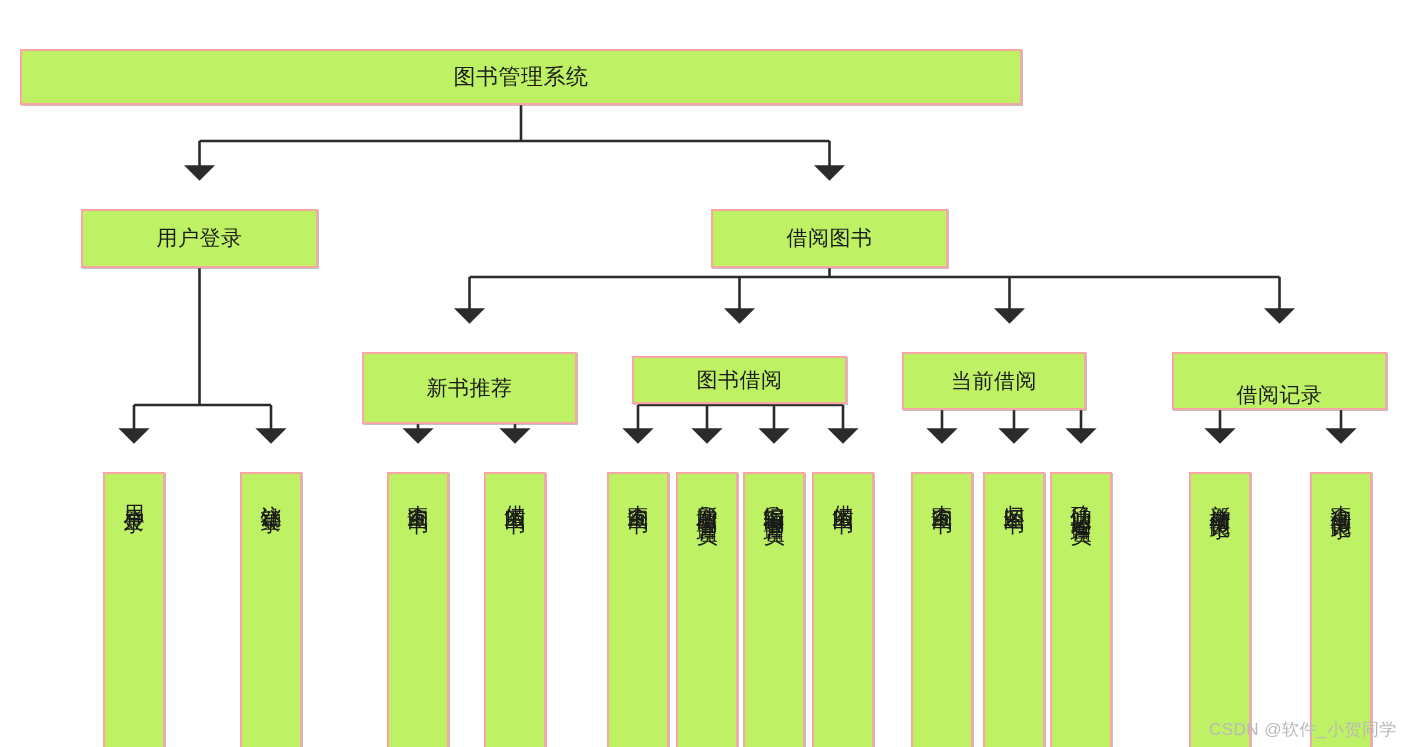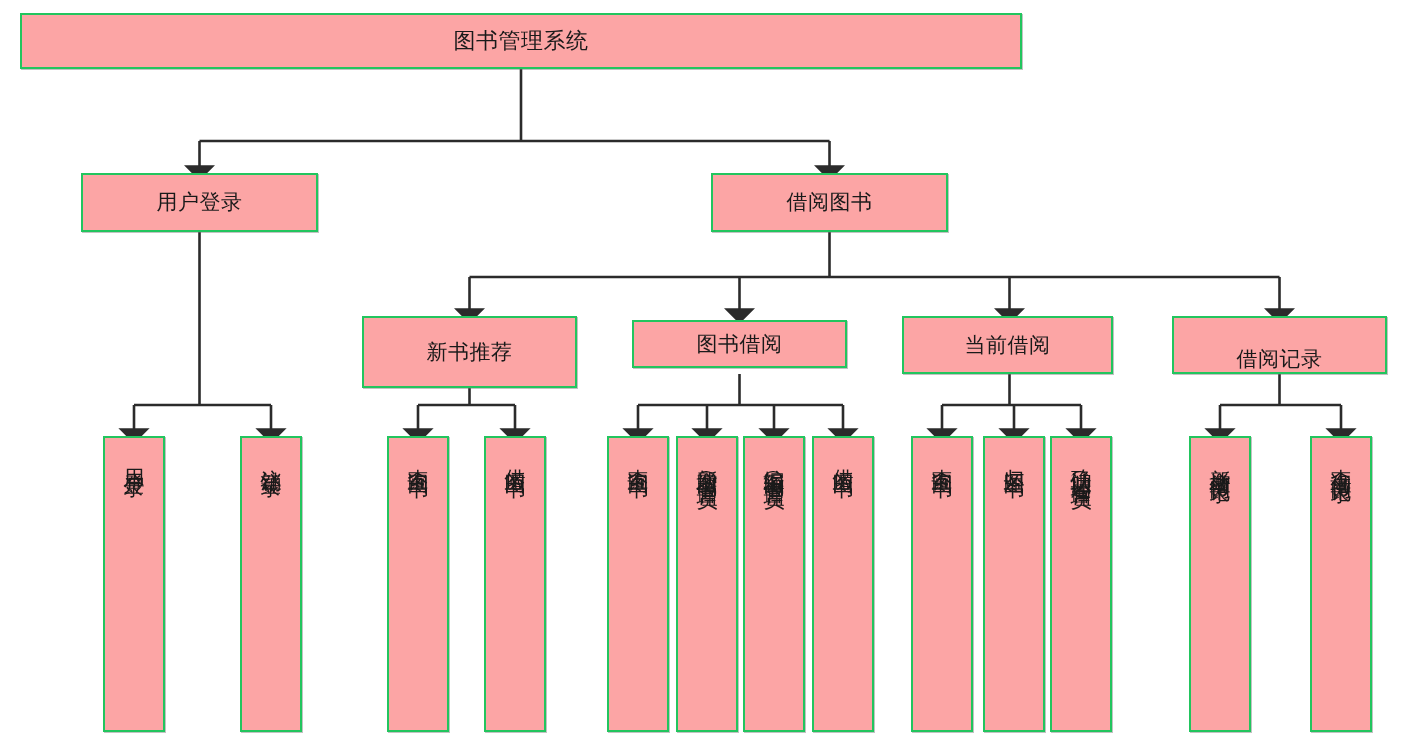--- a/index.html
+++ b/index.html
@@ -22,27 +22,28 @@
     position: absolute;
     left: 0;
     top: 0;
     width: 1405px;
     height: 747px;
     pointer-events: none;
   }
   .node {
     position: absolute;
     box-sizing: border-box;
-    background: #fca5a5;
-    border: 2px solid #22c55e;
+    background: #bef264;
+    border: 2px solid #fca5a5;
     display: flex;
     align-items: center;
     justify-content: center;
     color: #1a1a1a;
     box-shadow: 1px 1px 0 rgba(120,120,120,0.45);
+    margin-top: 36px;
   }
   .node .label {
     display: block;
     text-align: center;
     line-height: 1.18;
     letter-spacing: 0.5px;
     white-space: nowrap;
   }
   .node.horizontal .label {
     font-size: 21px;
@@ -131,21 +132,21 @@
       </div>
       <div class="node horizontal" style="left: 711px; top: 173px; width: 237px; height: 59px;">
         <span class="label">借阅图书</span>
       </div>
       <div class="node horizontal" style="left: 362px; top: 316px; width: 215px; height: 72px;">
         <span class="label">新书推荐</span>
       </div>
       <div class="node horizontal" style="left: 632px; top: 320px; width: 215px; height: 48px;">
         <span class="label">图书借阅</span>
       </div>
-      <div class="node horizontal" style="left: 902px; top: 316px; width: 211px; height: 58px;">
+      <div class="node horizontal" style="left: 902px; top: 316px; width: 184px; height: 58px;">
         <span class="label">当前借阅</span>
       </div>
       <div class="node horizontal" style="left: 1172px; top: 316px; width: 215px; height: 58px; align-items: flex-end;">
         <span class="label">借阅记录</span>
       </div>
       <div class="node vertical" style="left: 103px; top: 436px; width: 62px; height: 296px;">
         <span class="label">用户登录</span>
       </div>
       <div class="node vertical" style="left: 240px; top: 436px; width: 62px; height: 296px;">
         <span class="label">注销登录</span>
@@ -178,13 +179,14 @@
         <span class="label">确认归还（管理员）</span>
       </div>
       <div class="node vertical" style="left: 1189px; top: 436px; width: 62px; height: 296px;">
         <span class="label">新增借阅记录</span>
       </div>
       <div class="node vertical" style="left: 1310px; top: 436px; width: 62px; height: 296px;">
         <span class="label">查询借阅记录</span>
       </div>
     </div>
 
+  <div id="watermark">CSDN @软件_小贺同学</div>
 </div>
 
 </body></html>

